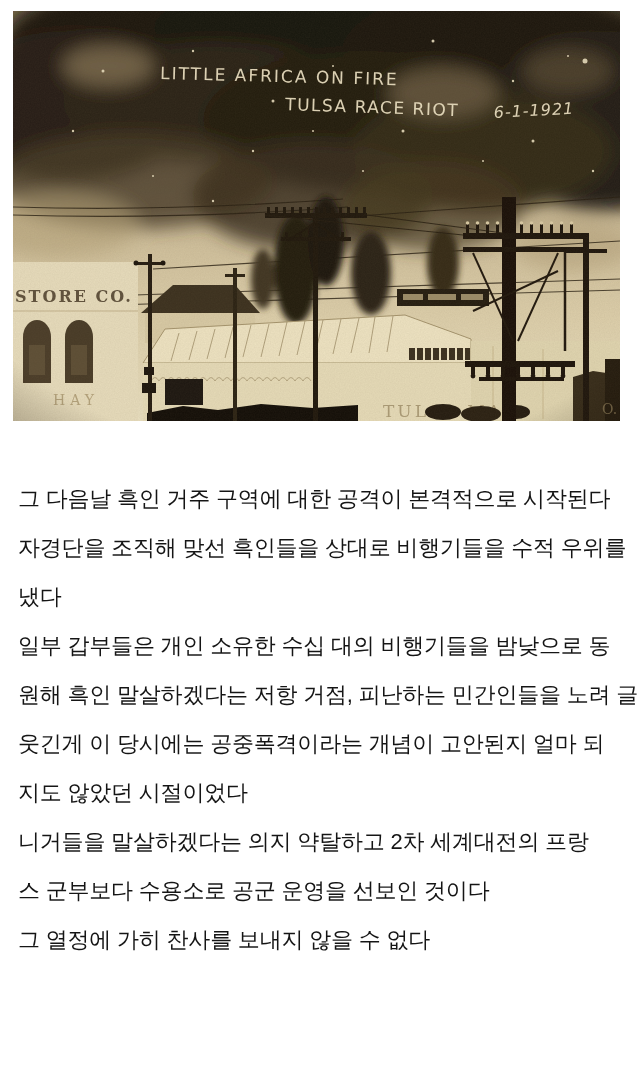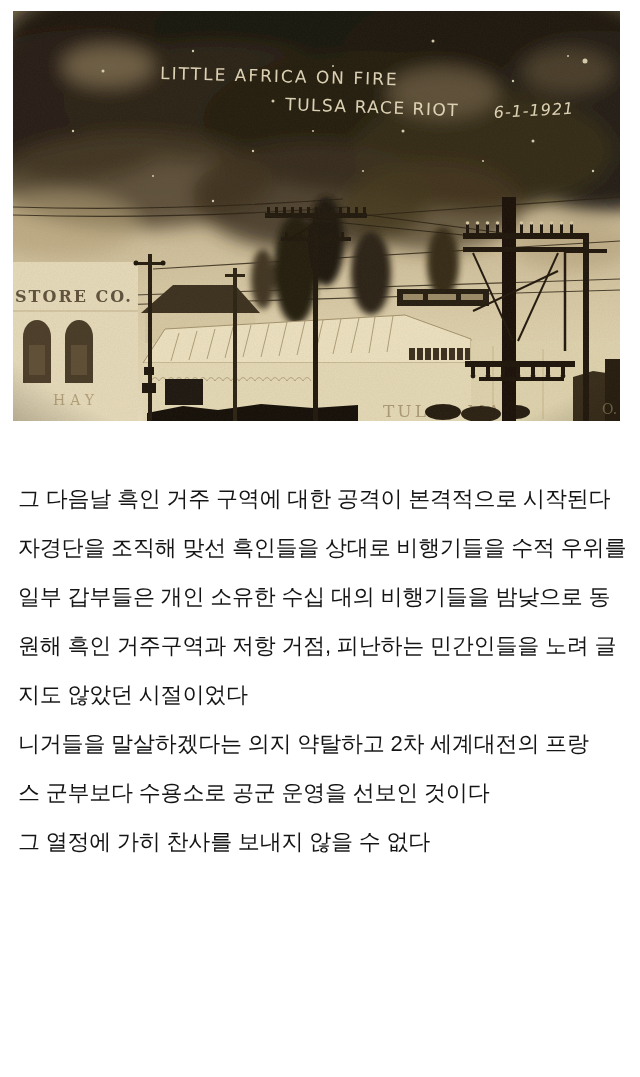--- a/index.html
+++ b/index.html
@@ -306,19 +306,21 @@
   </g>
 
   <rect x="0" y="0" width="607" height="410" filter="url(#noise)" opacity="0.45"></rect>
   <rect x="0" y="0" width="607" height="410" fill="url(#vig)"></rect>
 </svg>
 </div>
 
 <div class="body-text">
   <div class="line">그 다음날 흑인 거주 구역에 대한 공격이 본격적으로 시작된다</div>
   <div class="line">자경단을 조직해 맞선 흑인들을 상대로 비행기들을 수적 우위를</div>
+  <div class="line">냈다</div>
   <div class="line">일부 갑부들은 개인 소유한 수십 대의 비행기들을 밤낮으로 동</div>
-  <div class="line">원해 흑인 거주구역과 저항 거점, 피난하는 민간인들을 노려 글</div>
+  <div class="line">원해 흑인 말살하겠다는 저항 거점, 피난하는 민간인들을 노려 글</div>
+  <div class="line">웃긴게 이 당시에는 공중폭격이라는 개념이 고안된지 얼마 되</div>
   <div class="line">지도 않았던 시절이었다</div>
   <div class="line">니거들을 말살하겠다는 의지 약탈하고 2차 세계대전의 프랑</div>
   <div class="line">스 군부보다 수용소로 공군 운영을 선보인 것이다</div>
   <div class="line">그 열정에 가히 찬사를 보내지 않을 수 없다</div>
 </div>
 
 </body></html>

